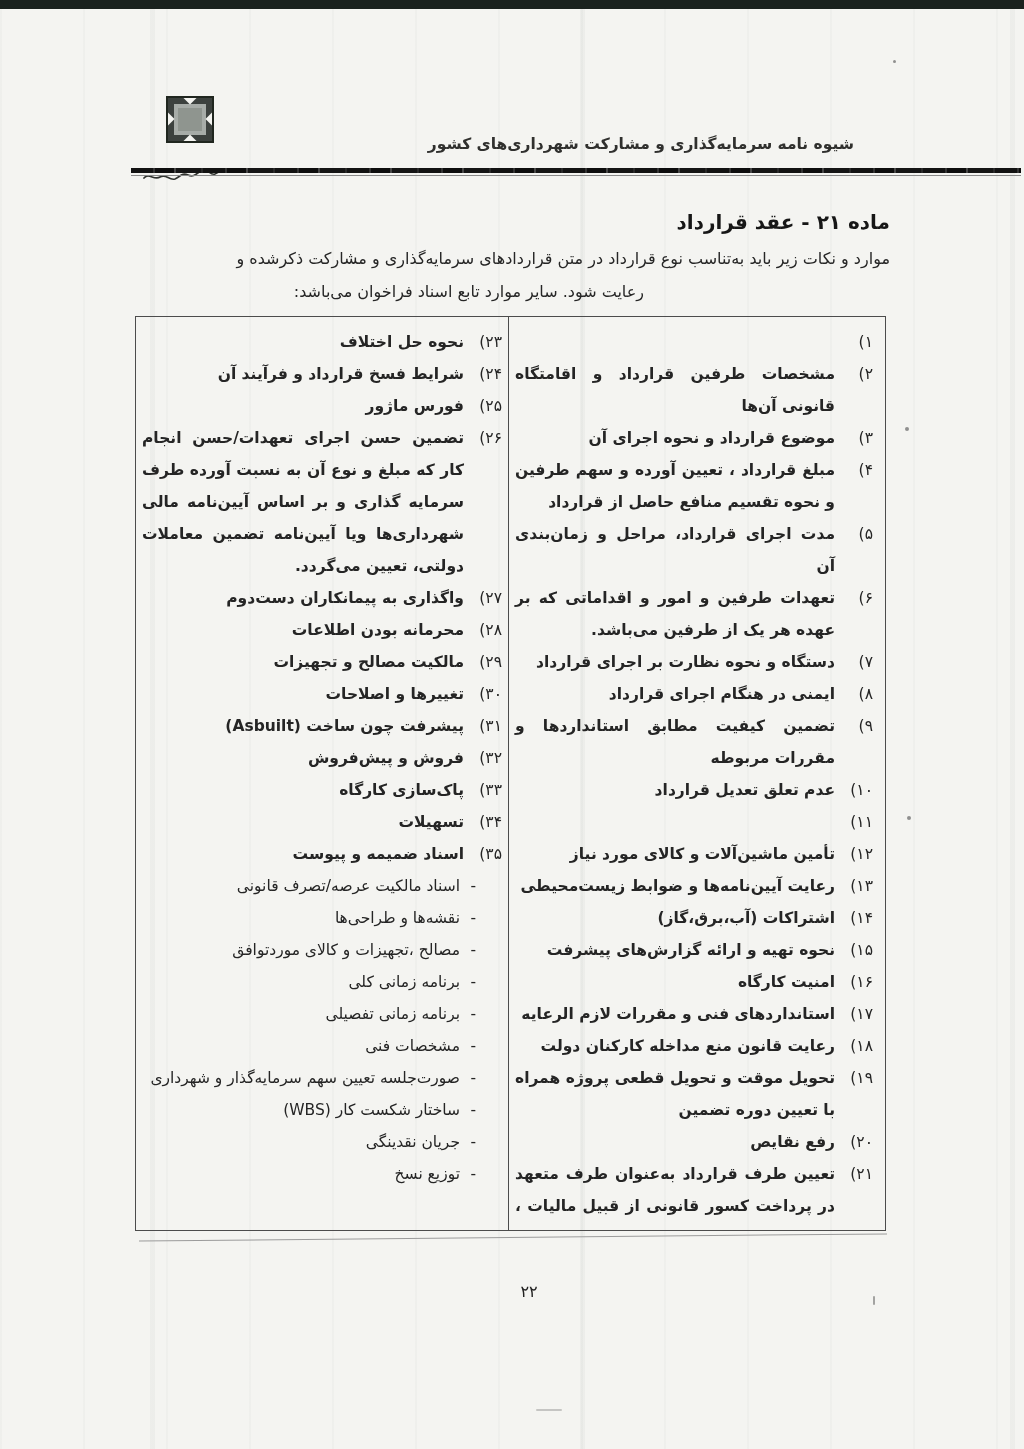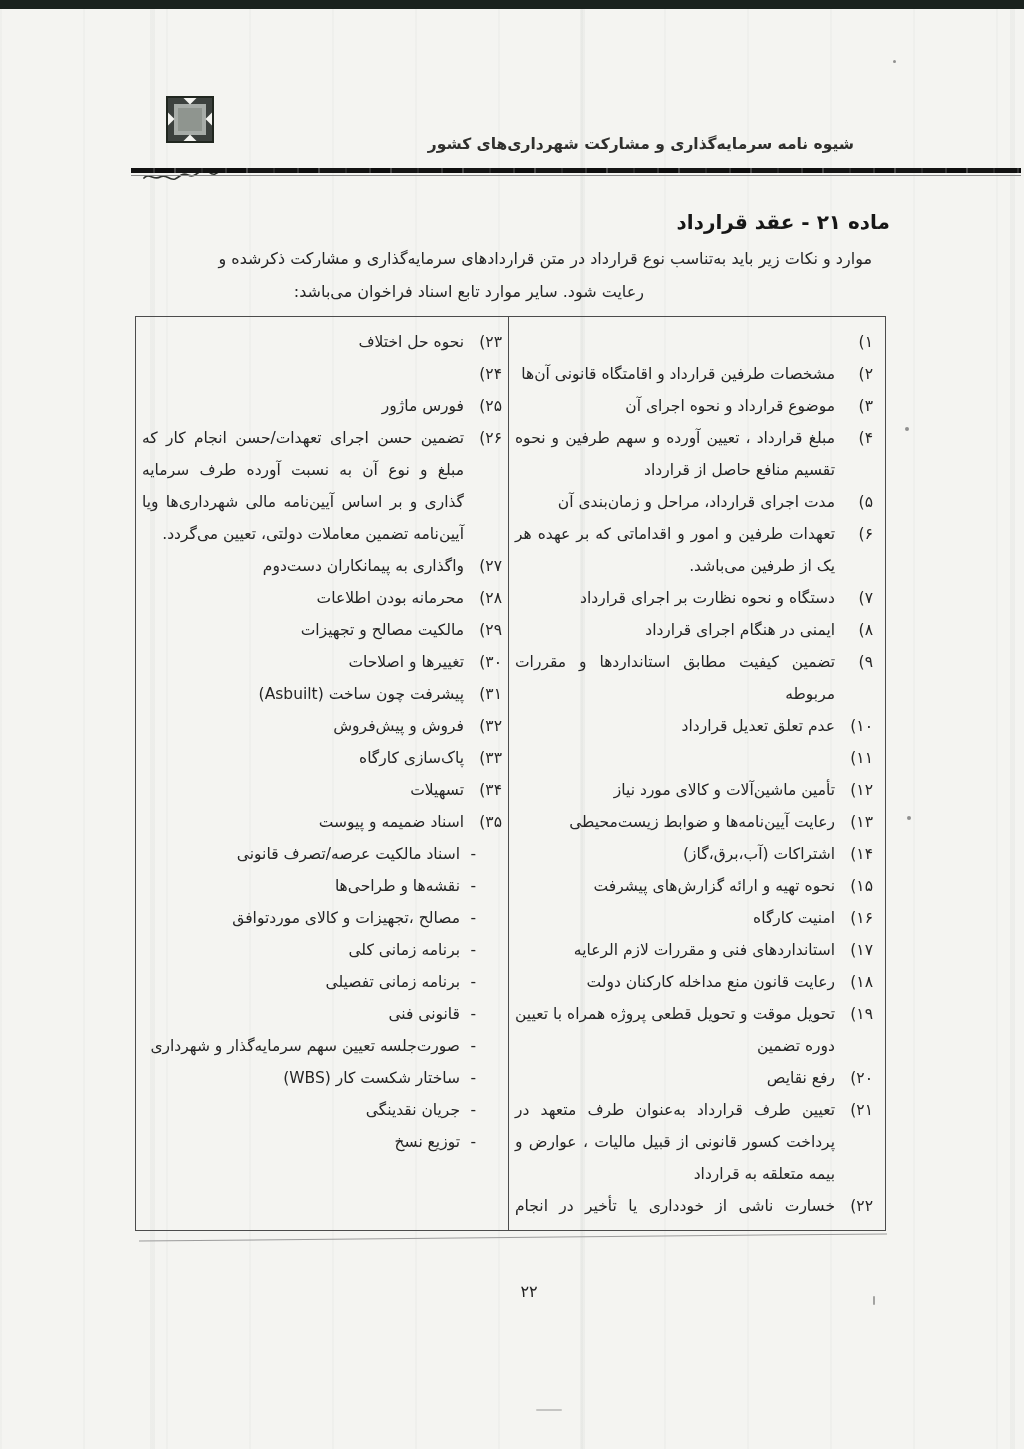--- a/index.html
+++ b/index.html
@@ -28,35 +28,35 @@
     height:5px;
     background:repeating-linear-gradient(90deg,#121212 0 22px,#343434 22px 24px,#0d0d0d 24px 43px,#474747 43px 45px,#151515 45px 70px,#2a2a2a 70px 72px);
   }
   .rule-thin { height:1px; margin-top:2px; background:#8a8a8a; }
 
   .article-title {
     position:absolute; top:210px; right:134px; margin:0;
     direction:rtl; font-size:20px; font-weight:bold; color:#161616; white-space:nowrap;
   }
   .intro-line { position:absolute; direction:rtl; font-size:16px; color:#262626; white-space:nowrap; }
-  .intro-line.l1 { top:249px; right:152px; }
+  .intro-line.l1 { top:249px; right:134px; }
   .intro-line.l2 { top:282px; right:380px; }
 
   .items-box {
     position:absolute; left:135px; top:316px; width:751px; height:915px;
     border:1px solid #4c4c4c; box-sizing:border-box;
     display:flex; flex-direction:row;
   }
   .col { box-sizing:border-box; overflow:hidden; }
   .col-left  { width:372px; padding:9px 6px 0 6px; }
   .col-right { flex:1; border-left:1px solid #4c4c4c; padding:9px 12px 0 6px; }
 
   .item { direction:rtl; display:flex; font-size:15.5px; line-height:32px; color:#252525; }
   .item .num { flex:0 0 38px; text-align:right; padding-left:5px; box-sizing:border-box; }
-  .item .txt { flex:1; text-align:justify; }
+  .item .txt { flex:1; text-align:justify;font-weight:bold; }
 
   .att { direction:rtl; display:flex; font-size:15.5px; line-height:32px; color:#252525; padding-right:26px; }
   .att .dash { flex:0 0 16px; }
   .att .txt { flex:1; text-align:right; }
 
   .page-number { position:absolute; top:1282px; left:0; width:100%; text-align:center; text-indent:34px; font-size:16px; color:#222;font-family:Liberation Serif, serif; }
 
   .box-skew-line { position:absolute; left:139px; top:1237px; width:748px; height:1px; background:#9b9b9b; transform:rotate(-0.55deg); }
   .artifact { position:absolute; background:#6d6d6d; border-radius:50%; opacity:.75; }
   .a1 { left:905px; top:427px; width:4px; height:4px; }
@@ -111,20 +111,21 @@
     <div class="col col-left">
       <div>
 
           <div class="item">
             <span class="num">۲۳)</span>
             <span class="txt">نحوه حل اختلاف</span>
           </div>
 
           <div class="item">
             <span class="num">۲۴)</span>
+            <span class="txt">شرایط فسخ قرارداد و فرآیند آن</span>
           </div>
 
           <div class="item">
             <span class="num">۲۵)</span>
             <span class="txt">فورس ماژور</span>
           </div>
 
           <div class="item">
             <span class="num">۲۶)</span>
             <span class="txt">تضمین حسن اجرای تعهدات/حسن انجام کار که مبلغ و نوع آن به نسبت آورده طرف سرمایه گذاری و بر اساس آیین‌نامه مالی شهرداری‌ها ویا آیین‌نامه تضمین معاملات دولتی، تعیین می‌گردد.</span>
@@ -197,21 +198,21 @@
             <span class="txt">برنامه زمانی کلی</span>
           </div>
 
           <div class="att">
             <span class="dash">-</span>
             <span class="txt">برنامه زمانی تفصیلی</span>
           </div>
 
           <div class="att">
             <span class="dash">-</span>
-            <span class="txt">قانونی فنی</span>
+            <span class="txt">مشخصات فنی</span>
           </div>
 
           <div class="att">
             <span class="dash">-</span>
             <span class="txt">صورت‌جلسه تعیین سهم سرمایه‌گذار و شهرداری</span>
           </div>
 
           <div class="att">
             <span class="dash">-</span>
             <span class="txt">ساختار شکست کار (WBS)</span>

